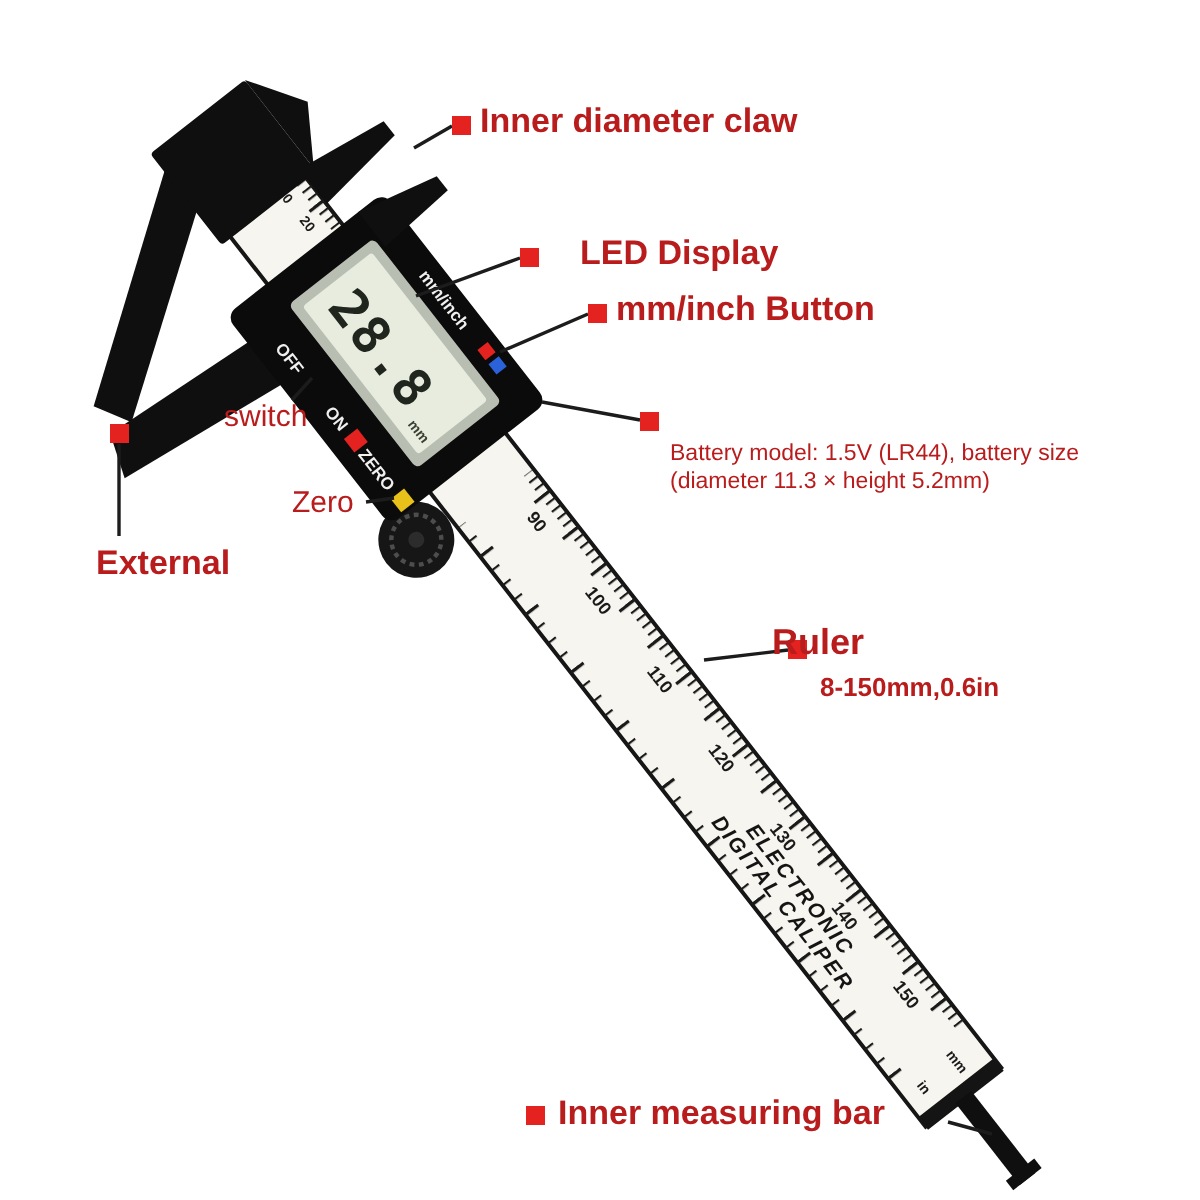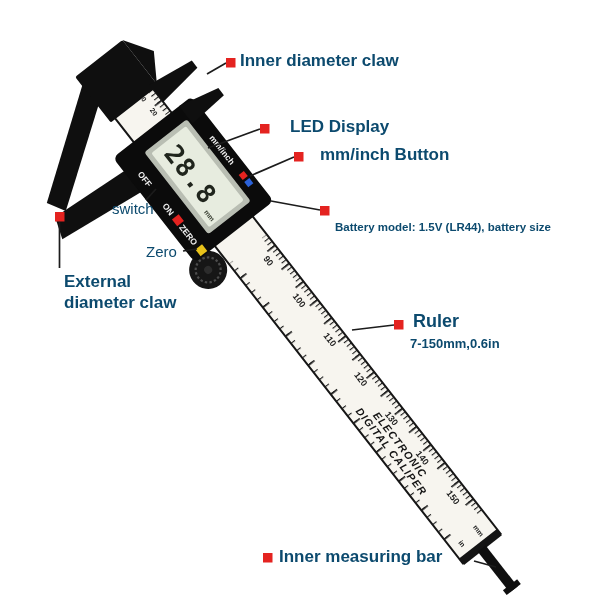--- a/index.html
+++ b/index.html
@@ -1,23 +1,23 @@
 <!DOCTYPE html>
 <html><head>
 <meta charset="utf-8">
 <style>
   html,body{margin:0;padding:0;background:#ffffff;}
   .stage{position:relative;width:600px;height:600px;background:#ffffff;overflow:hidden;}
   .art{position:absolute;left:0;top:0;}
-  .lbl{position:absolute;font-family:"Liberation Sans",sans-serif;color:#0c4a6e;white-space:nowrap;}
+  .lbl{position:absolute;font-family:"Liberation Sans",sans-serif;color:#b91c1c;white-space:nowrap;}
   .h17{font-size:17px;font-weight:700;}
   .h18{font-size:18px;font-weight:700;}
   .t15{font-size:15px;font-weight:400;}
   .t13{font-size:13px;font-weight:700;}
-  .t11{font-size:11.5px;font-weight:700;text-align:right;}
+  .t11{font-size:11.5px;font-weight:400;text-align:right;}
   .two-line{line-height:21px;}
   svg text{font-family:"Liberation Sans",sans-serif;}
   .num{font-size:9px;fill:#1a1a1a;font-weight:600;}
   .num-s{font-size:7px;fill:#1a1a1a;font-weight:600;}
   .digits{font-family:"DejaVu Sans Mono",monospace;font-size:26px;font-weight:700;fill:#20251d;letter-spacing:1px;}
   .lcd-small{font-size:7px;fill:#3a4034;font-weight:700;}
   .body-small{font-size:8.5px;fill:#f0f0f0;font-weight:700;}
   .brand{font-size:10.5px;font-style:italic;font-weight:700;fill:#141414;letter-spacing:1.2px;}
   .leader{stroke:#1c1c1c;stroke-width:1.7;}
 </style>
@@ -125,29 +125,29 @@
       <line class="leader" x1="352" y1="330" x2="394" y2="325"></line>
       <rect x="394" y="320" width="9.5" height="9.5" fill="#e42320"></rect>
 
       <rect x="263" y="553" width="9.5" height="9.5" fill="#e42320"></rect>
       <line class="leader" x1="474" y1="561" x2="496" y2="567"></line>
     </g>
   </svg>
 
   <div class="lbl h17" style="left:240px;top:51px">Inner diameter claw</div>
   <div class="lbl h17" style="left:290px;top:117px">LED Display</div>
-  <div class="lbl h17" style="left:320px;top:145px">mm/inch Button</div>
+  <div class="lbl h17" style="left:308px;top:145px">mm/inch Button</div>
 
   <div class="lbl t11" style="left:335px;top:221px">Battery model: 1.5V (LR44), battery size</div>
+  <div class="lbl t11" style="left:335px;top:235px">(diameter 11.3 × height 5.2mm)</div>
 
   <div class="lbl t15" style="left:112px;top:200px">switch</div>
   <div class="lbl t15" style="left:146px;top:243px">Zero</div>
 
-  <div class="lbl h17 two-line" style="left:64px;top:271px">
+  <div class="lbl h17 two-line" style="left:48px;top:271px">
     <div>External</div>
-    <div>diameter claw</div>
   </div>
 
-  <div class="lbl h18" style="left:413px;top:311px">Ruler</div>
-  <div class="lbl t13" style="left:410px;top:336px">7-150mm,0.6in</div>
+  <div class="lbl h18" style="left:386px;top:311px">Ruler</div>
+  <div class="lbl t13" style="left:410px;top:336px">8-150mm,0.6in</div>
 
   <div class="lbl h17" style="left:279px;top:547px">Inner measuring bar</div>
 </div>
 
 </body></html>

